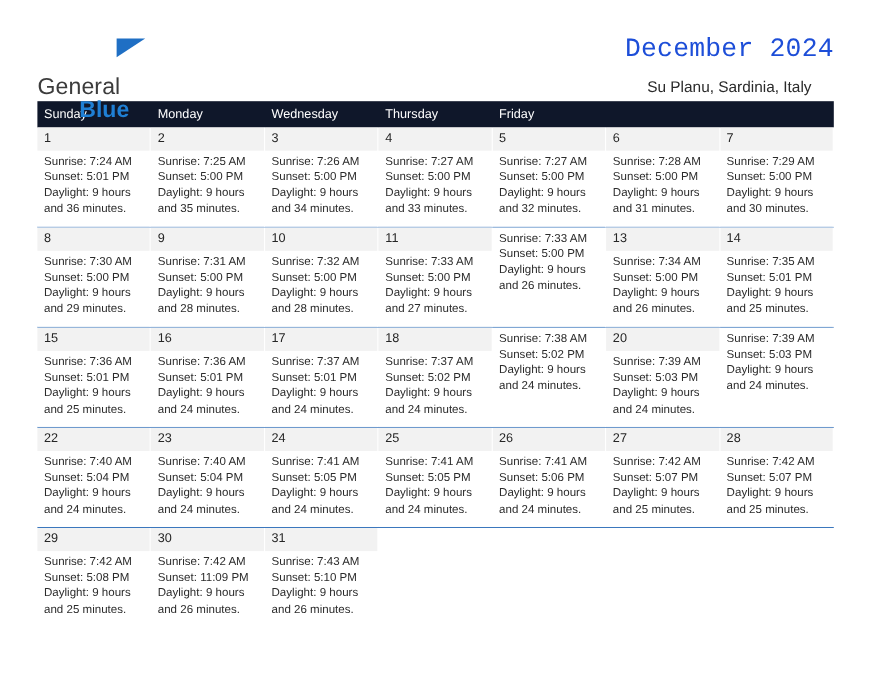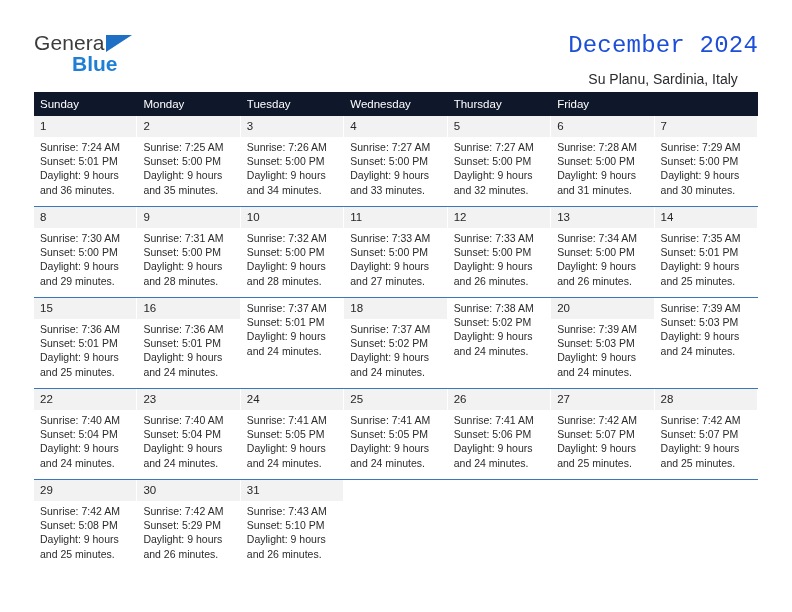--- a/index.html
+++ b/index.html
@@ -35,20 +35,21 @@
     width: 160px;
     height: 56px;
     padding-top: 4px;
   }
   .brand-general {
     font-size: 21px;
     color: #3c3c3c;
     letter-spacing: 0.1px;
     line-height: 22px;
     display: inline-block;
+    margin-top: 36px;
   }
   .brand-triangle {
     position: absolute;
     left: 72px;
     top: 7px;
     width: 0;
     height: 0;
     border-left: 26px solid #1f6fc4;
     border-bottom: 17px solid transparent;
   }
@@ -159,21 +160,20 @@
       <div class="cal-subtitle">Su Planu, Sardinia, Italy</div>
     </div>
 
   </div>
 
   <div class="calendar">
 
     <div class="weekdays">
       <div class="weekday">Sunday</div>
       <div class="weekday">Monday</div>
-      <div class="weekday">Tuesday</div>
       <div class="weekday">Wednesday</div>
       <div class="weekday">Thursday</div>
       <div class="weekday">Friday</div>
     </div>
 
     <div id="weeks-container">
         <div class="week">
           <div class="daycell">
             <div class="daynum">1</div>
             <div class="details">
@@ -269,21 +269,20 @@
           <div class="daycell">
             <div class="daynum">11</div>
             <div class="details">
               <div>Sunrise: 7:33 AM</div>
               <div>Sunset: 5:00 PM</div>
               <div>Daylight: 9 hours</div>
               <div>and 27 minutes.</div>
             </div>
           </div>
           <div class="daycell">
-            <div class="daynum">12</div>
             <div class="details">
               <div>Sunrise: 7:33 AM</div>
               <div>Sunset: 5:00 PM</div>
               <div>Daylight: 9 hours</div>
               <div>and 26 minutes.</div>
             </div>
           </div>
           <div class="daycell">
             <div class="daynum">13</div>
             <div class="details">
@@ -316,20 +315,21 @@
           <div class="daycell">
             <div class="daynum">16</div>
             <div class="details">
               <div>Sunrise: 7:36 AM</div>
               <div>Sunset: 5:01 PM</div>
               <div>Daylight: 9 hours</div>
               <div>and 24 minutes.</div>
             </div>
           </div>
           <div class="daycell">
+            <div class="daynum">17</div>
             <div class="details">
               <div>Sunrise: 7:37 AM</div>
               <div>Sunset: 5:01 PM</div>
               <div>Daylight: 9 hours</div>
               <div>and 24 minutes.</div>
             </div>
           </div>
           <div class="daycell">
             <div class="daynum">18</div>
             <div class="details">
@@ -437,21 +437,21 @@
               <div>Sunrise: 7:42 AM</div>
               <div>Sunset: 5:08 PM</div>
               <div>Daylight: 9 hours</div>
               <div>and 25 minutes.</div>
             </div>
           </div>
           <div class="daycell">
             <div class="daynum">30</div>
             <div class="details">
               <div>Sunrise: 7:42 AM</div>
-              <div>Sunset: 5:29 PM</div>
+              <div>Sunset: 11:09 PM</div>
               <div>Daylight: 9 hours</div>
               <div>and 26 minutes.</div>
             </div>
           </div>
           <div class="daycell">
             <div class="daynum">31</div>
             <div class="details">
               <div>Sunrise: 7:43 AM</div>
               <div>Sunset: 5:10 PM</div>
               <div>Daylight: 9 hours</div>

